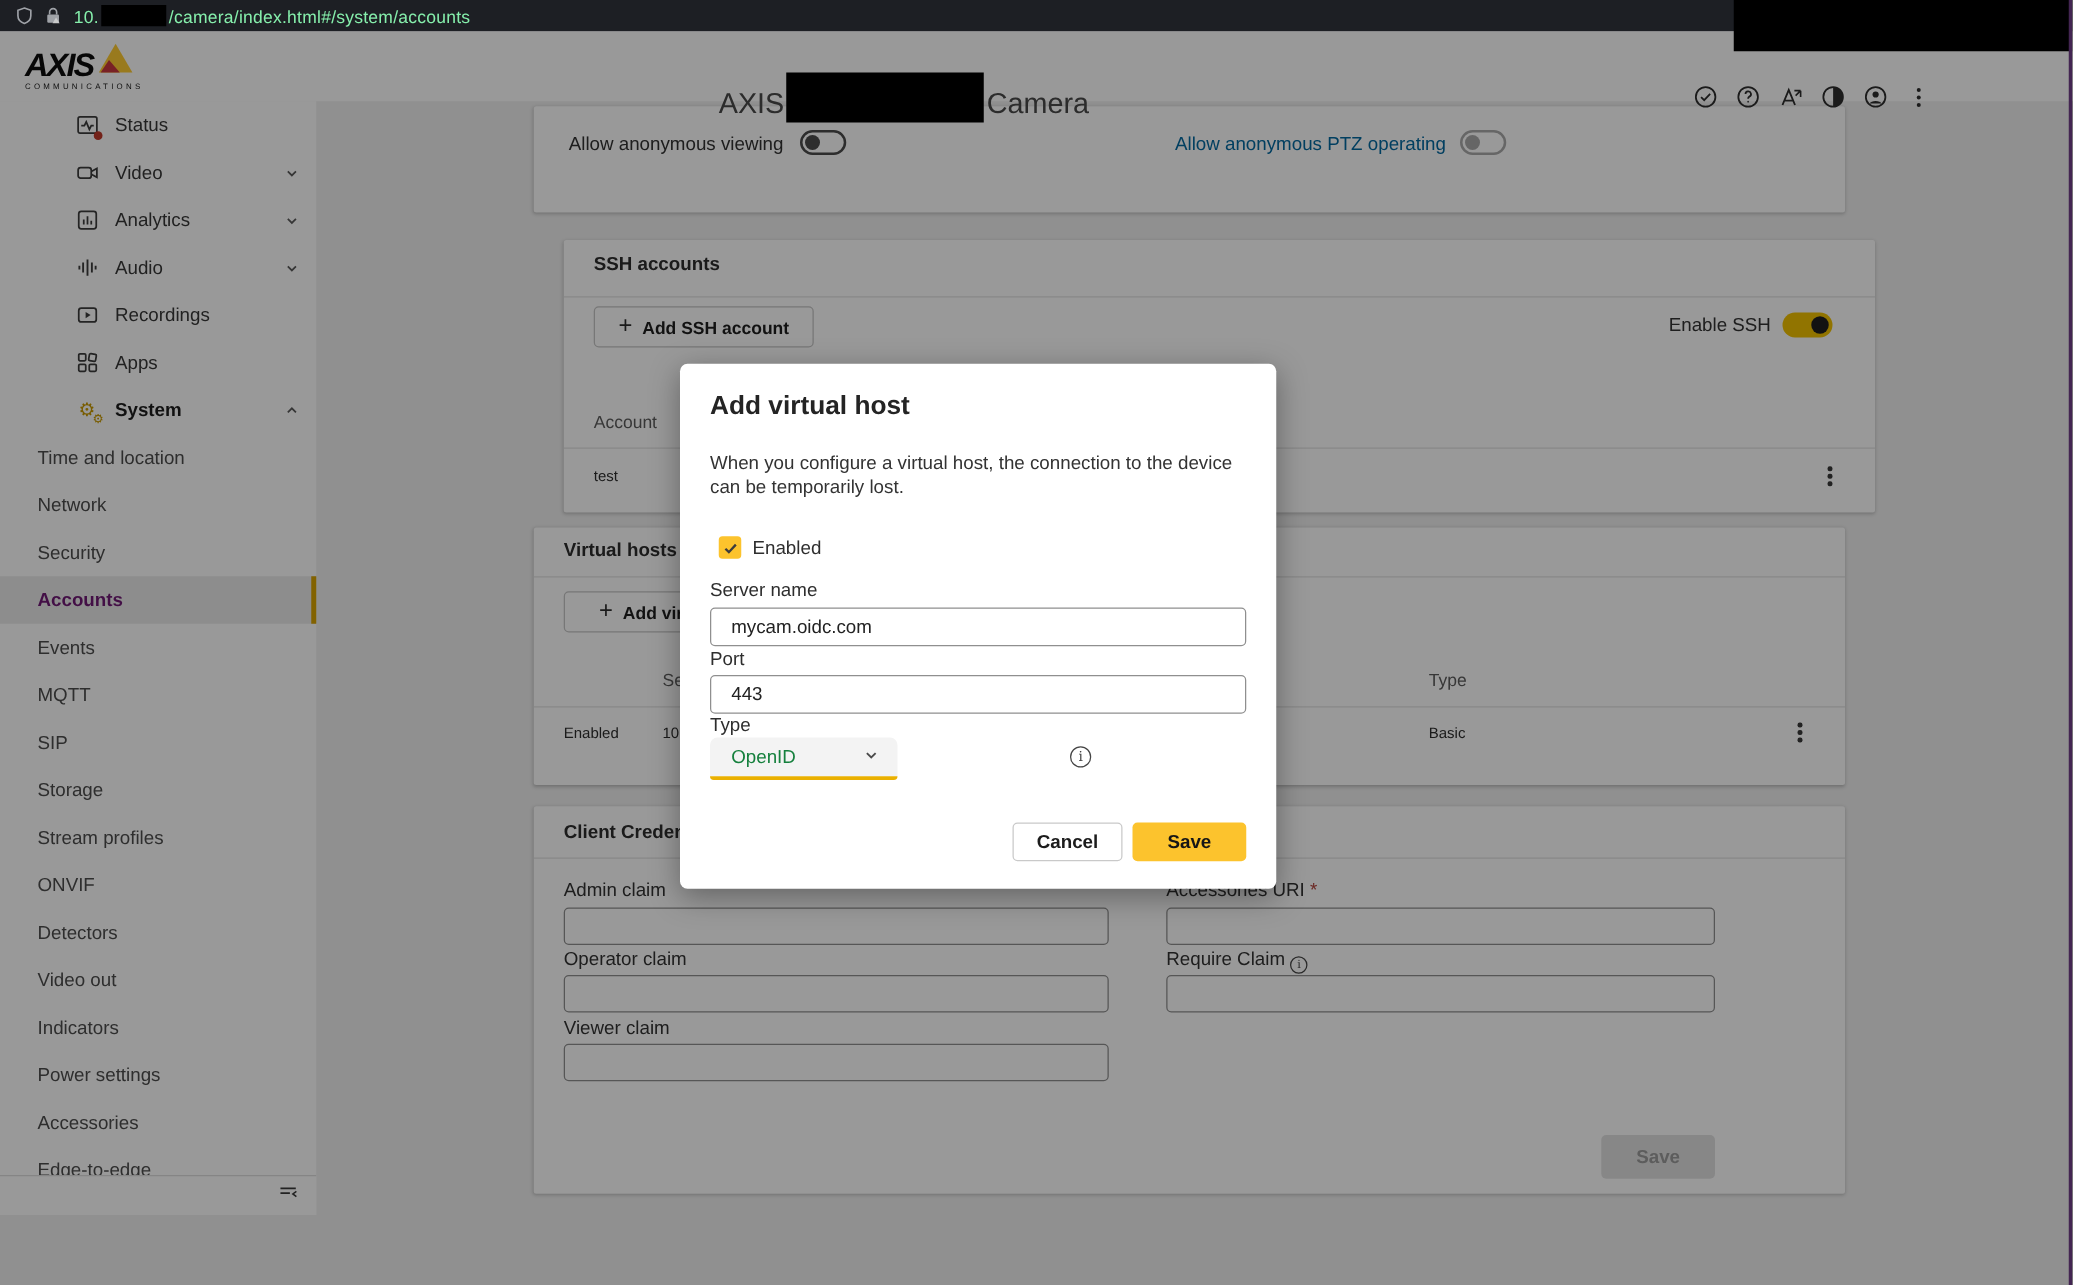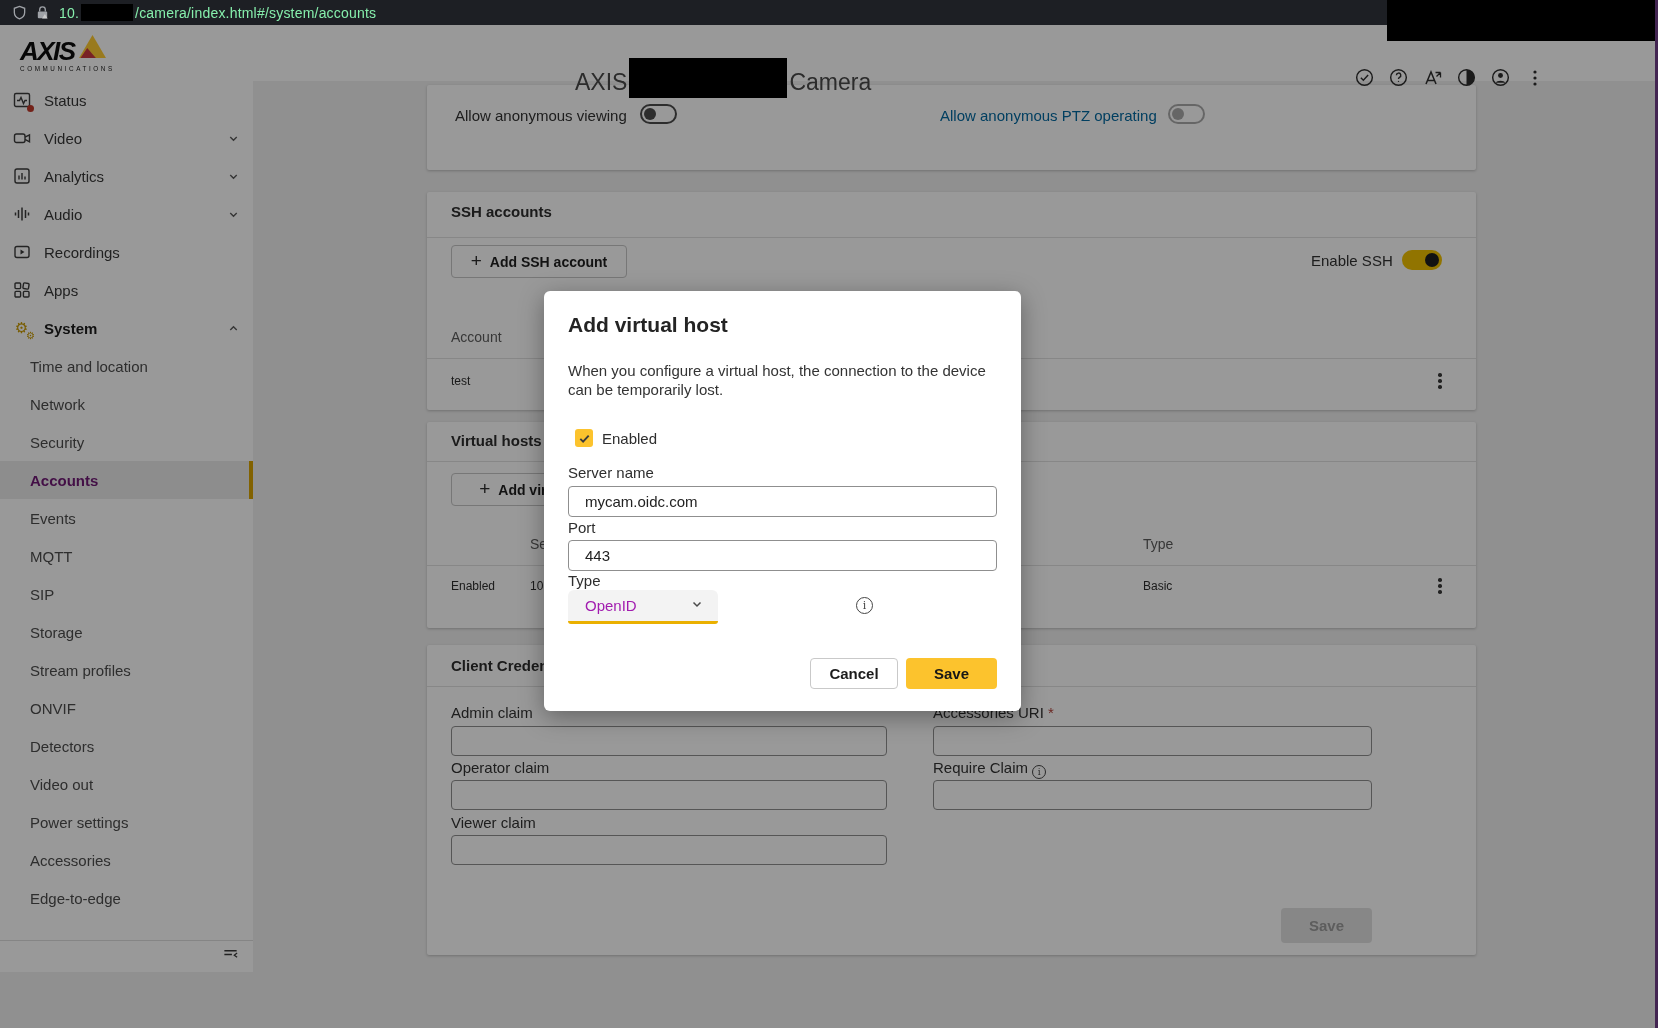--- a/index.html
+++ b/index.html
@@ -21,21 +21,21 @@
   .brandrow{display:flex;align-items:flex-end;gap:3px;}
   .brand{font-style:italic;font-weight:900;font-size:26px;line-height:24px;letter-spacing:-1.5px;color:#0d0d0d;}
   .brandsub{font-size:6.3px;letter-spacing:2.6px;color:#1a1a1a;margin-top:2px;white-space:nowrap;}
   .htitle{position:absolute;left:575px;top:37px;display:flex;align-items:center;font-size:23px;color:#4a4a4a;}
   .title-redact{display:inline-block;width:158px;height:40px;background:#000;margin:0 2px;transform:translateY(-4px);}
   .hicons{position:absolute;right:112px;top:41px;display:flex;gap:11px;align-items:center;}
   .hicon{width:23px;height:23px;display:flex;align-items:center;justify-content:center;color:#2e2e2e;}
 
   
   .sidebar{position:absolute;left:0;top:81px;width:253px;height:891px;background:#ffffff;z-index:1;}
-  .srow{height:38px;display:flex;align-items:center;padding:0 12px 0 12px;gap:13px;font-size:15px;color:#383838;cursor:pointer;position:relative;}
+  .srow{height:38px;display:flex;align-items:center;padding:0 12px 0 12px;gap:13px;font-size:15px;color:#383838;cursor:pointer;position:relative;margin-left:48px;}
   .srow .slabel{flex:1;}
   .srow.bold .slabel{font-weight:bold;color:#1d1d1d;}
   .sicon{width:19px;height:19px;display:flex;align-items:center;justify-content:center;position:relative;color:#3d3d3d;}
   .sdot{position:absolute;right:-3px;bottom:-2px;width:7px;height:7px;border-radius:50%;background:#c0392b;}
   .chev{width:16px;height:16px;display:flex;align-items:center;justify-content:center;color:#5a5a5a;}
   .ssub{height:38px;display:flex;align-items:center;padding-left:30px;font-size:15px;color:#4d4d4d;cursor:pointer;position:relative;}
   .ssub.active{background:#ececec;color:#701a75;font-weight:bold;}
   .activebar{position:absolute;right:0;top:0;bottom:0;width:4px;background:#d9a300;}
   .sfooter{position:absolute;left:0;bottom:0;width:253px;height:32px;background:#ffffff;border-top:1px solid #dedede;
            display:flex;align-items:center;justify-content:flex-end;padding-right:14px;color:#3a3a3a;}
@@ -84,21 +84,21 @@
          box-shadow:0 6px 24px rgba(0,0,0,.35);z-index:100;}
   .mtitle{position:absolute;left:24px;top:22px;font-size:21px;font-weight:bold;color:#242424;}
   .mbody{position:absolute;left:24px;top:70px;width:430px;font-size:15px;line-height:19px;color:#333;}
   .chk{position:absolute;left:31px;top:138px;width:18px;height:18px;background:#fcc32d;border-radius:3px;
        display:flex;align-items:center;justify-content:center;cursor:pointer;}
   .mlabel{font-size:15px;color:#2e2e2e;}
   .txt{position:absolute;left:24px;width:429px;height:31px;border:1px solid #8f8f8f;border-radius:4px;
        padding:0 16px;font-size:15px;color:#222;font-family:"Liberation Sans",sans-serif;background:#fff;outline:none;}
   .select{position:absolute;left:24px;top:299px;width:150px;height:31px;background:#f3f3f3;
           border-radius:6px 6px 0 0;display:flex;align-items:center;justify-content:space-between;
-          padding:0 14px 0 17px;font-size:15px;color:#a21caf;cursor:pointer;}
+          padding:0 14px 0 17px;font-size:15px;color:#15803d;cursor:pointer;}
   .select-underline{position:absolute;left:24px;top:330px;width:150px;height:3px;background:#eab000;border-radius:0 0 3px 3px;}
   .btn-cancel{position:absolute;left:266px;top:367px;width:88px;height:31px;background:#fff;border:1px solid #c9c9c9;
               border-radius:4px;font-weight:bold;font-size:15px;color:#1c1c1c;cursor:pointer;}
   .btn-save{position:absolute;left:362px;top:367px;width:91px;height:31px;background:#fcc32d;border:none;
             border-radius:4px;font-weight:bold;font-size:15px;color:#161616;cursor:pointer;}
 </style>
 </head>
 <body>
 
 <div class="screen">
@@ -297,20 +297,23 @@
     <div class="ssub">
         <span>ONVIF</span>
       </div>
     <div class="ssub">
         <span>Detectors</span>
       </div>
     <div class="ssub">
         <span>Video out</span>
       </div>
     <div class="ssub">
+        <span>Indicators</span>
+      </div>
+    <div class="ssub">
         <span>Power settings</span>
       </div>
     <div class="ssub">
         <span>Accessories</span>
       </div>
     <div class="ssub">
         <span>Edge-to-edge</span>
       </div>
 
     <div class="sfooter">
@@ -327,21 +330,21 @@
     <span class="abs lbl" style="left:28px;top:22px;">Allow anonymous viewing</span>
     <span class="tgl tgl-off" style="left:213px;top:19px;">
         <span class="knob"></span>
       </span>
     <span class="abs lbl dim" style="left:513px;top:22px;">Allow anonymous PTZ operating</span>
     <span class="tgl tgl-off disabled" style="left:741px;top:19px;">
         <span class="knob"></span>
       </span>
   </div>
 
-  <div class="card" style="left:427px;top:192px;width:1049px;height:218px;">
+  <div class="card" style="left:451px;top:192px;width:1049px;height:218px;">
     <span class="abs ctitle" style="left:24px;top:11px;">SSH accounts</span>
     <div class="divider" style="top:45px;"></div>
     <button class="btn-outline" style="left:24px;top:53px;width:176px;height:33px;">
       <span class="plus">+</span>
       <span>Add SSH account</span>
     </button>
     <span class="abs lbl" style="left:884px;top:60px;">Enable SSH</span>
     <span class="tgl tgl-on" style="left:975px;top:58px;">
         <span class="knob"></span>
       </span>

